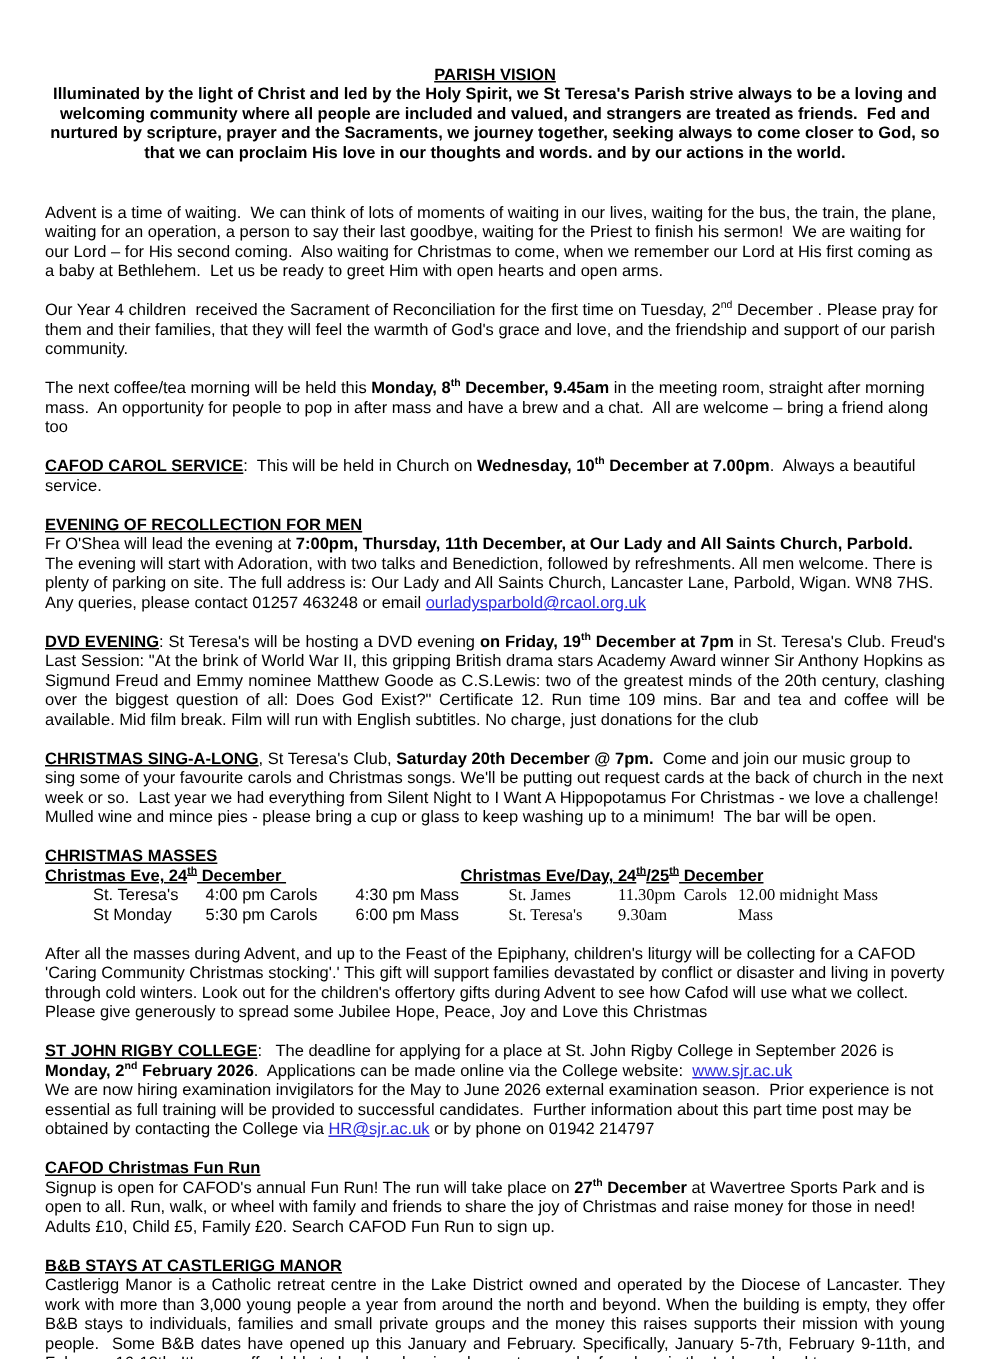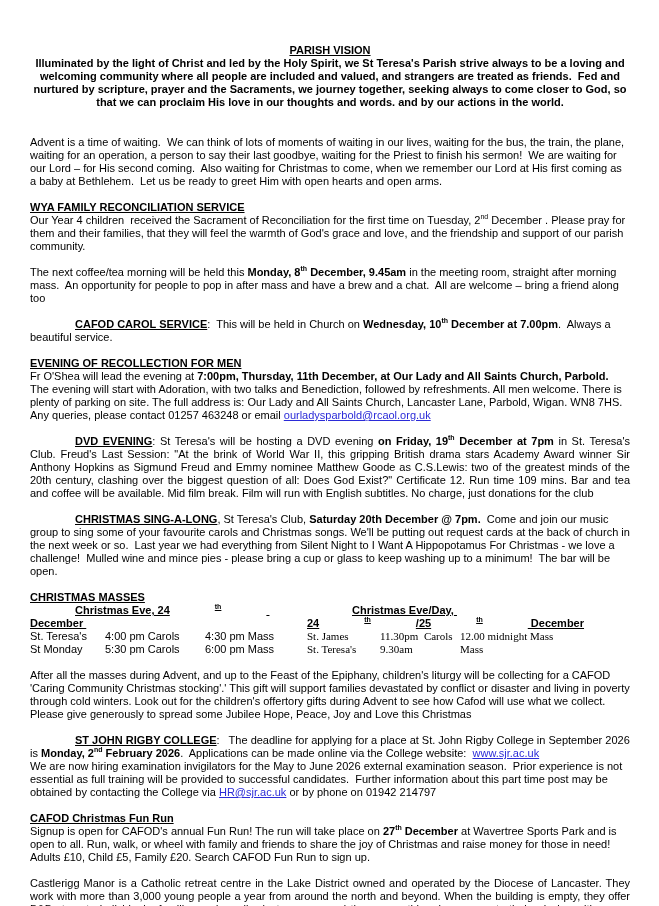--- a/index.html
+++ b/index.html
@@ -13,51 +13,50 @@
     font-family:"Liberation Sans","DejaVu Sans",sans-serif;
     font-size:11px;
     line-height:13px;
     overflow:hidden;
     border-radius:23px;
   }
   .para{white-space:pre-wrap;}
   .center{text-align:center;}
   .justify{text-align:justify;}
   .b{font-weight:bold;}
-  .u{text-decoration:underline;margin-left:45px;}
+  .u{text-decoration:underline;}
   .sup{vertical-align:super;font-size:7px;line-height:0;}
   .hd{font-weight:bold;text-decoration:underline;white-space:pre-wrap;}
   .sec{margin:0 0 13px 0;}
   .gap-lg{margin-bottom:27px;}
   a.link,.link{color:#2b2bd8;text-decoration:underline;cursor:pointer;}
   
   .masses-wrap{display:flex;}
   .mcol-left{width:277px;flex:0 0 277px;}
   .mcol-right{flex:1;}
-  .mgrid{display:grid;white-space:pre-wrap;}
+  .mgrid{display:grid;white-space:pre-wrap;margin-left:32px;}
   .mgrid-left{grid-template-columns:75px 100px auto;}
   .mgrid-right{grid-template-columns:73px 80px auto;font-family:Liberation Serif, serif;}
   .mhead{margin-bottom:0;white-space:pre-wrap;}
 </style>
 </head>
 <body>
 
 <div class="page">
 
   <div class="sec gap-lg">
     <div class="center hd">PARISH VISION</div>
     <div class="center b para">Illuminated by the light of Christ and led by the Holy Spirit, we St Teresa's Parish strive always to be a loving and welcoming community where all people are included and valued, and strangers are treated as friends.  Fed and nurtured by scripture, prayer and the Sacraments, we journey together, seeking always to come closer to God, so that we can proclaim His love in our thoughts and words. and by our actions in the world.</div>
   </div>
 
   <div class="sec">
     <div class="para">Advent is a time of waiting.  We can think of lots of moments of waiting in our lives, waiting for the bus, the train, the plane, waiting for an operation, a person to say their last goodbye, waiting for the Priest to finish his sermon!  We are waiting for our Lord – for His second coming.  Also waiting for Christmas to come, when we remember our Lord at His first coming as a baby at Bethlehem.  Let us be ready to greet Him with open hearts and open arms.</div>
   </div>
 
   <div class="sec">
-    <div class="hd">WYA FAMILY RECONCILIATION SERVICE</div>
     <div class="para"><span>Our Year 4 children  received the Sacrament of Reconciliation for the first time on Tuesday, 2</span><span class="sup">nd</span><span> December . Please pray for them and their families, that they will feel the warmth of God's grace and love, and the friendship and support of our parish community.</span></div>
   </div>
 
   <div class="sec">
     <div class="para"><span>The next coffee/tea morning will be held this </span><span class="b">Monday, 8</span><span class="b sup">th</span><span class="b"> December, 9.45am</span><span> in the meeting room, straight after morning mass.  An opportunity for people to pop in after mass and have a brew and a chat.  All are welcome – bring a friend along too</span></div>
   </div>
 
   <div class="sec">
     <div class="para"><span class="b u">CAFOD CAROL SERVICE</span><span>:  This will be held in Church on </span><span class="b">Wednesday, 10</span><span class="b sup">th</span><span class="b"> December at 7.00pm</span><span>.  Always a beautiful service.</span></div>
   </div>
@@ -110,16 +109,17 @@
   <div class="sec">
     <div class="para"><span class="b u">ST JOHN RIGBY COLLEGE</span><span>:   The deadline for applying for a place at St. John Rigby College in September 2026 is </span><span class="b">Monday, 2</span><span class="b sup">nd</span><span class="b"> February 2026</span><span>.  Applications can be made online via the College website:  </span><a href="#" class="link">www.sjr.ac.uk</a><br><span>We are now hiring examination invigilators for the May to June 2026 external examination season.  Prior experience is not essential as full training will be provided to successful candidates.  Further information about this part time post may be obtained by contacting the College via </span><a href="#" class="link">HR@sjr.ac.uk</a><span> or by phone on 01942 214797</span></div>
   </div>
 
   <div class="sec">
     <div class="hd">CAFOD Christmas Fun Run</div>
     <div class="para"><span>Signup is open for CAFOD's annual Fun Run! The run will take place on </span><span class="b">27</span><span class="b sup">th</span><span class="b"> December</span><span> at Wavertree Sports Park and is open to all. Run, walk, or wheel with family and friends to share the joy of Christmas and raise money for those in need! Adults £10, Child £5, Family £20. Search CAFOD Fun Run to sign up.</span></div>
   </div>
 
   <div class="sec">
+    <div class="hd">B&amp;B STAYS AT CASTLERIGG MANOR</div>
     <div class="para justify"><span>Castlerigg Manor is a Catholic retreat centre in the Lake District owned and operated by the Diocese of Lancaster. They work with more than 3,000 young people a year from around the north and beyond. When the building is empty, they offer B&amp;B stays to individuals, families and small private groups and the money this raises supports their mission with young people.  Some B&amp;B dates have opened up this January and February. Specifically, January 5-7th, February 9-11th, and February 16-18th. It's very affordable to book and a nice chance to spend a few days in the Lakes - head to   </span></div>
   </div>
 
 </div>
 
 </body></html>

